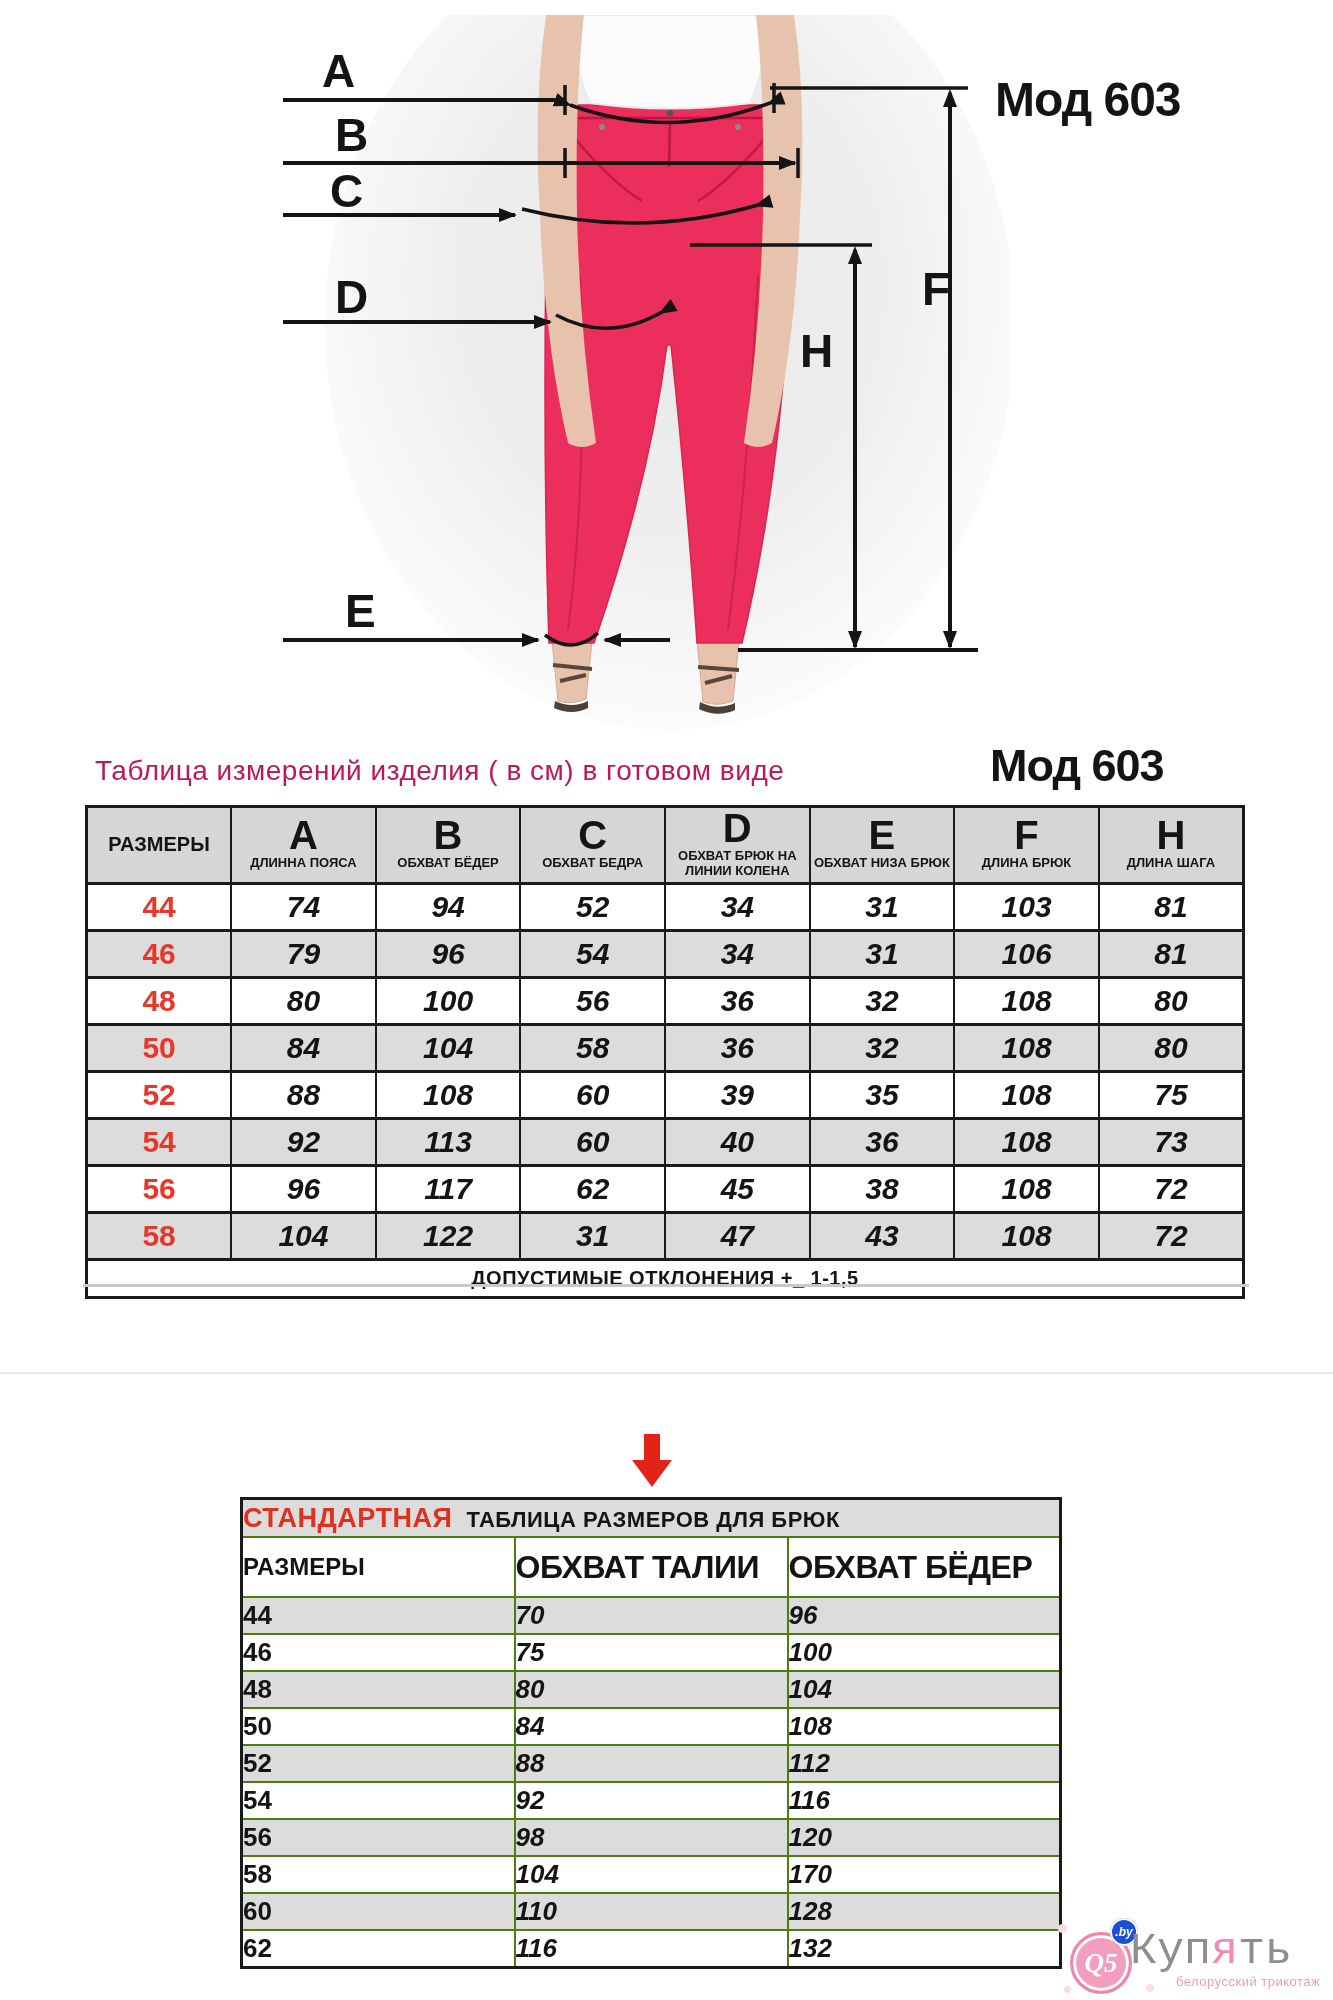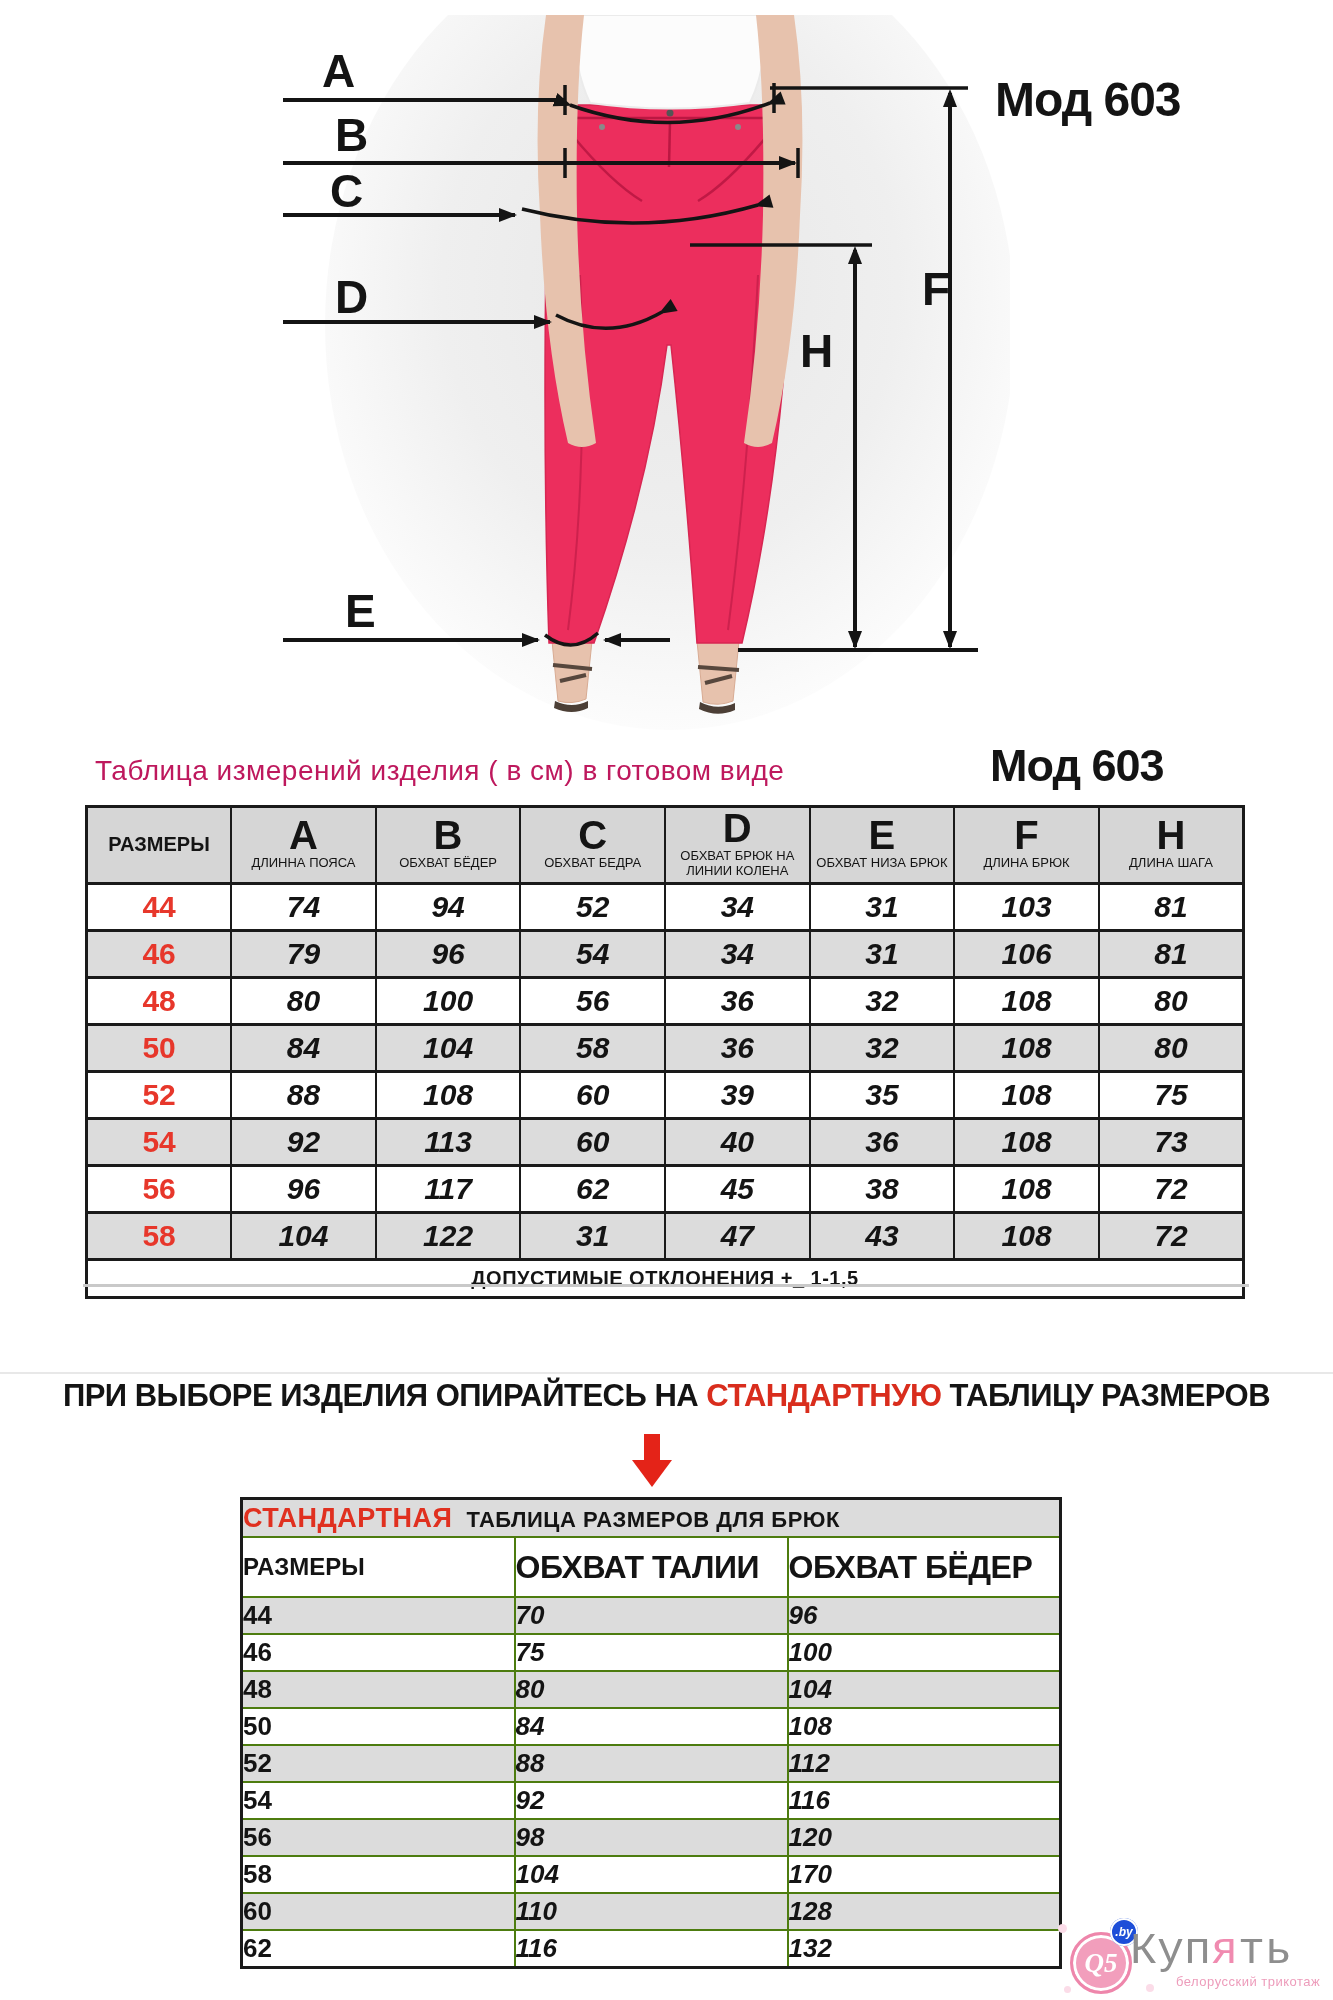--- a/index.html
+++ b/index.html
@@ -15,21 +15,21 @@
   .t1-title{position:absolute;left:95px;top:755px;font-size:28px;color:#be185d;letter-spacing:0.5px;}
   .model-code-t1{position:absolute;left:990px;top:740px;font-size:45px;font-weight:bold;letter-spacing:-1px;}
   .t1-wrap{position:absolute;left:85px;top:805px;width:1160px;}
   table{border-collapse:collapse;table-layout:fixed;width:100%;background:#fff;}
   .t1-wrap table{border:3px solid #1a1a1a;}
   .t1-wrap th,.t1-wrap td{border:2px solid #1a1a1a;border-top-width:3px;border-bottom-width:3px;
       text-align:center;vertical-align:middle;padding:0;overflow:hidden;}
   .t1-wrap thead th{background:#d6d6d6;height:66px;}
   .t1-wrap .size-h{font-size:20px;font-weight:bold;}
   .t1-wrap .letter{font-size:40px;font-weight:bold;line-height:1.0;}
-  .t1-wrap .desc{font-size:13px;font-weight:normal;line-height:1.15;padding:1px 2px 3px 2px;}
+  .t1-wrap .desc{font-size:13px;font-weight:bold;line-height:1.15;padding:1px 2px 3px 2px;}
   .t1-wrap tbody td{height:44px;font-size:30px;font-weight:bold;font-style:italic;}
   .t1-wrap tbody td.size{color:#e7372b;font-style:normal;}
   .t1-wrap tbody tr:nth-child(even){background:#dcdcdc;}
   .t1-wrap tfoot td{height:35px;font-size:20px;font-weight:bold;font-style:normal;letter-spacing:0.5px;background:#fff;}
 
   .rule-1{position:absolute;left:83px;top:1284px;width:1166px;height:3px;background:#c9c9c9;}
   .rule-2{position:absolute;left:0;top:1372px;width:1333px;height:2px;background:#e8e8e8;}
 
   
   .advisory{position:absolute;left:0;top:1378px;width:1333px;text-align:center;
@@ -281,21 +281,20 @@
         <tr>
           <td colspan="8">ДОПУСТИМЫЕ ОТКЛОНЕНИЯ  +_  1-1,5</td>
         </tr>
       </tfoot>
     </table>
   </div>
 
   <div class="rule-1"></div>
   <div class="rule-2"></div>
 
-  <div class="advisory"><span>ПРИ ВЫБОРЕ ИЗДЕЛИЯ ОПИРАЙТЕСЬ НА </span><span class="red">СТАНДАРТНУЮ</span><span> ТАБЛИЦУ РАЗМЕРОВ</span></div>
   <div class="down-arrow-shaft"></div>
   <div class="down-arrow-head"></div>
 
   <div class="t2-wrap">
     <table>
       <thead>
         <tr>
           <th colspan="3" class="t2-title-cell">
             <span class="red">СТАНДАРТНАЯ</span><span class="rest">ТАБЛИЦА РАЗМЕРОВ ДЛЯ БРЮК</span>
           </th>

